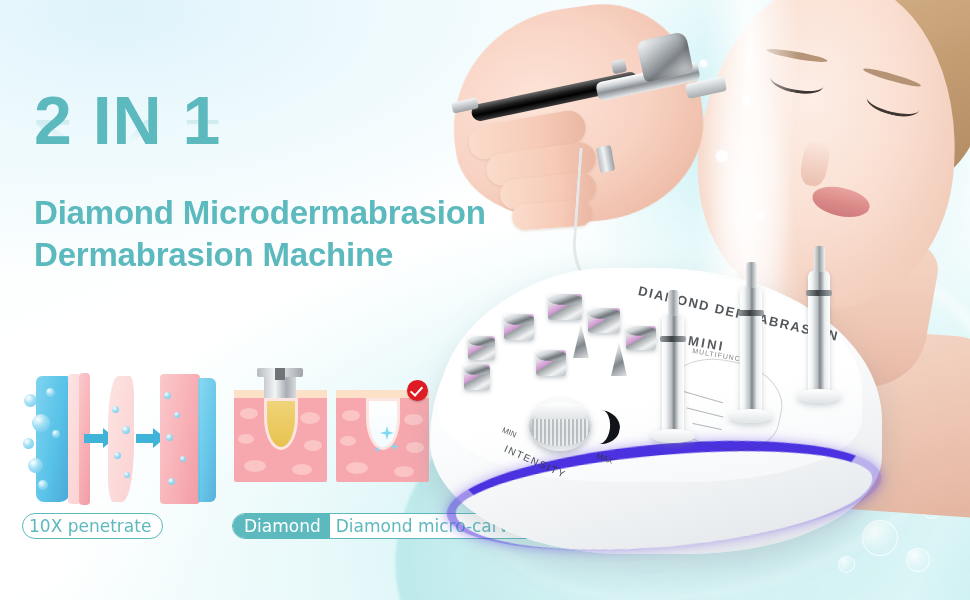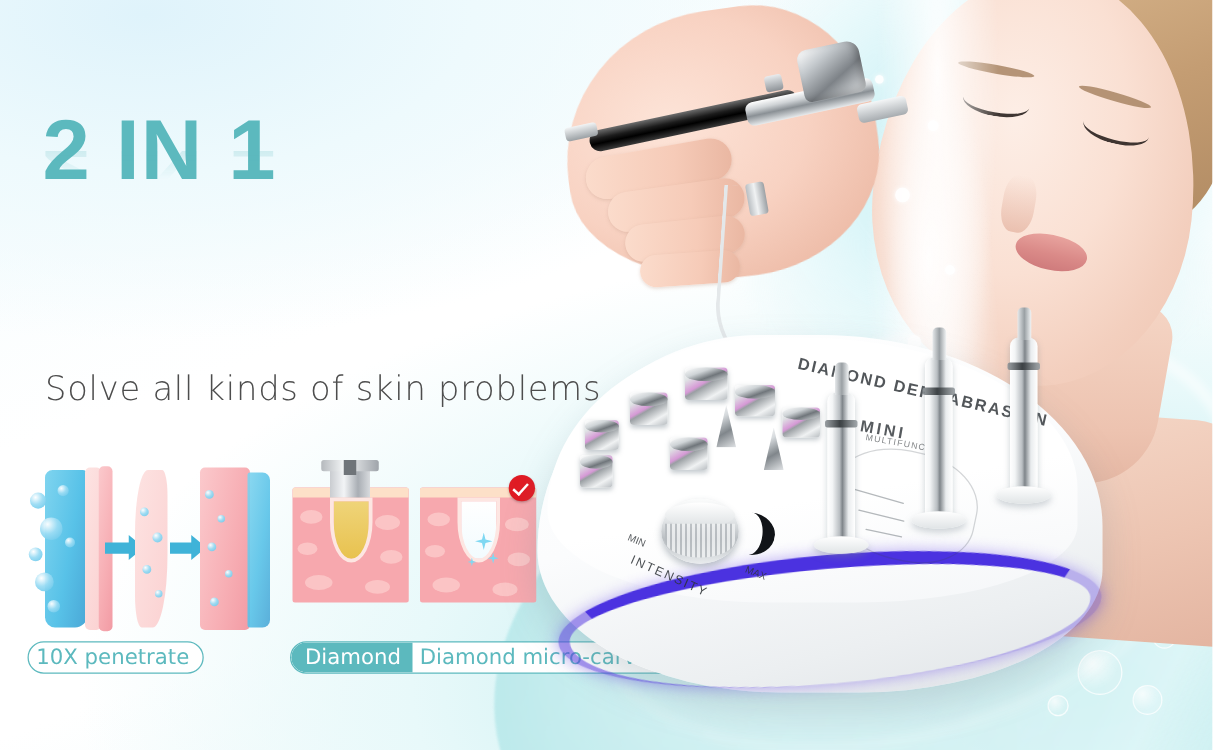--- a/index.html
+++ b/index.html
@@ -626,22 +626,23 @@
   <div class="bubble" style="left:922px;top:500px;width:17px;height:17px;"></div>
   <div class="bubble" style="left:862px;top:520px;width:34px;height:34px;"></div>
   <div class="bubble" style="left:906px;top:548px;width:22px;height:22px;"></div>
   <div class="bubble" style="left:838px;top:556px;width:15px;height:15px;"></div>
 
   <div class="headline-block">
     <div class="h-2in1">2 IN 1</div>
     <div class="h-2in1-reflect" aria-hidden="true">2 IN 1</div>
   </div>
   <div class="h-sub">
+    <div>Diamond Microdermabrasion</div>
+    <div>Dermabrasion Machine</div>
   </div>
-  <div class="h-tag">Solve all kinds of skin problems</div>
 
   <div class="illus1">
 
     <div class="skin-panel sp-blue" style="left:14px;top:8px;width:34px;height:126px;border-radius:6px 4px 10px 8px;"></div>
     <div class="skin-panel sp-pale" style="left:46px;top:6px;width:13px;height:130px;border-radius:4px;"></div>
     <div class="skin-panel sp-pink" style="left:57px;top:5px;width:11px;height:132px;border-radius:4px;"></div>
     <div class="drop" style="left:2px;top:26px;width:13px;height:13px;"></div>
     <div class="drop" style="left:10px;top:46px;width:18px;height:18px;"></div>
     <div class="drop" style="left:1px;top:70px;width:11px;height:11px;"></div>
     <div class="drop" style="left:6px;top:90px;width:15px;height:15px;"></div>

